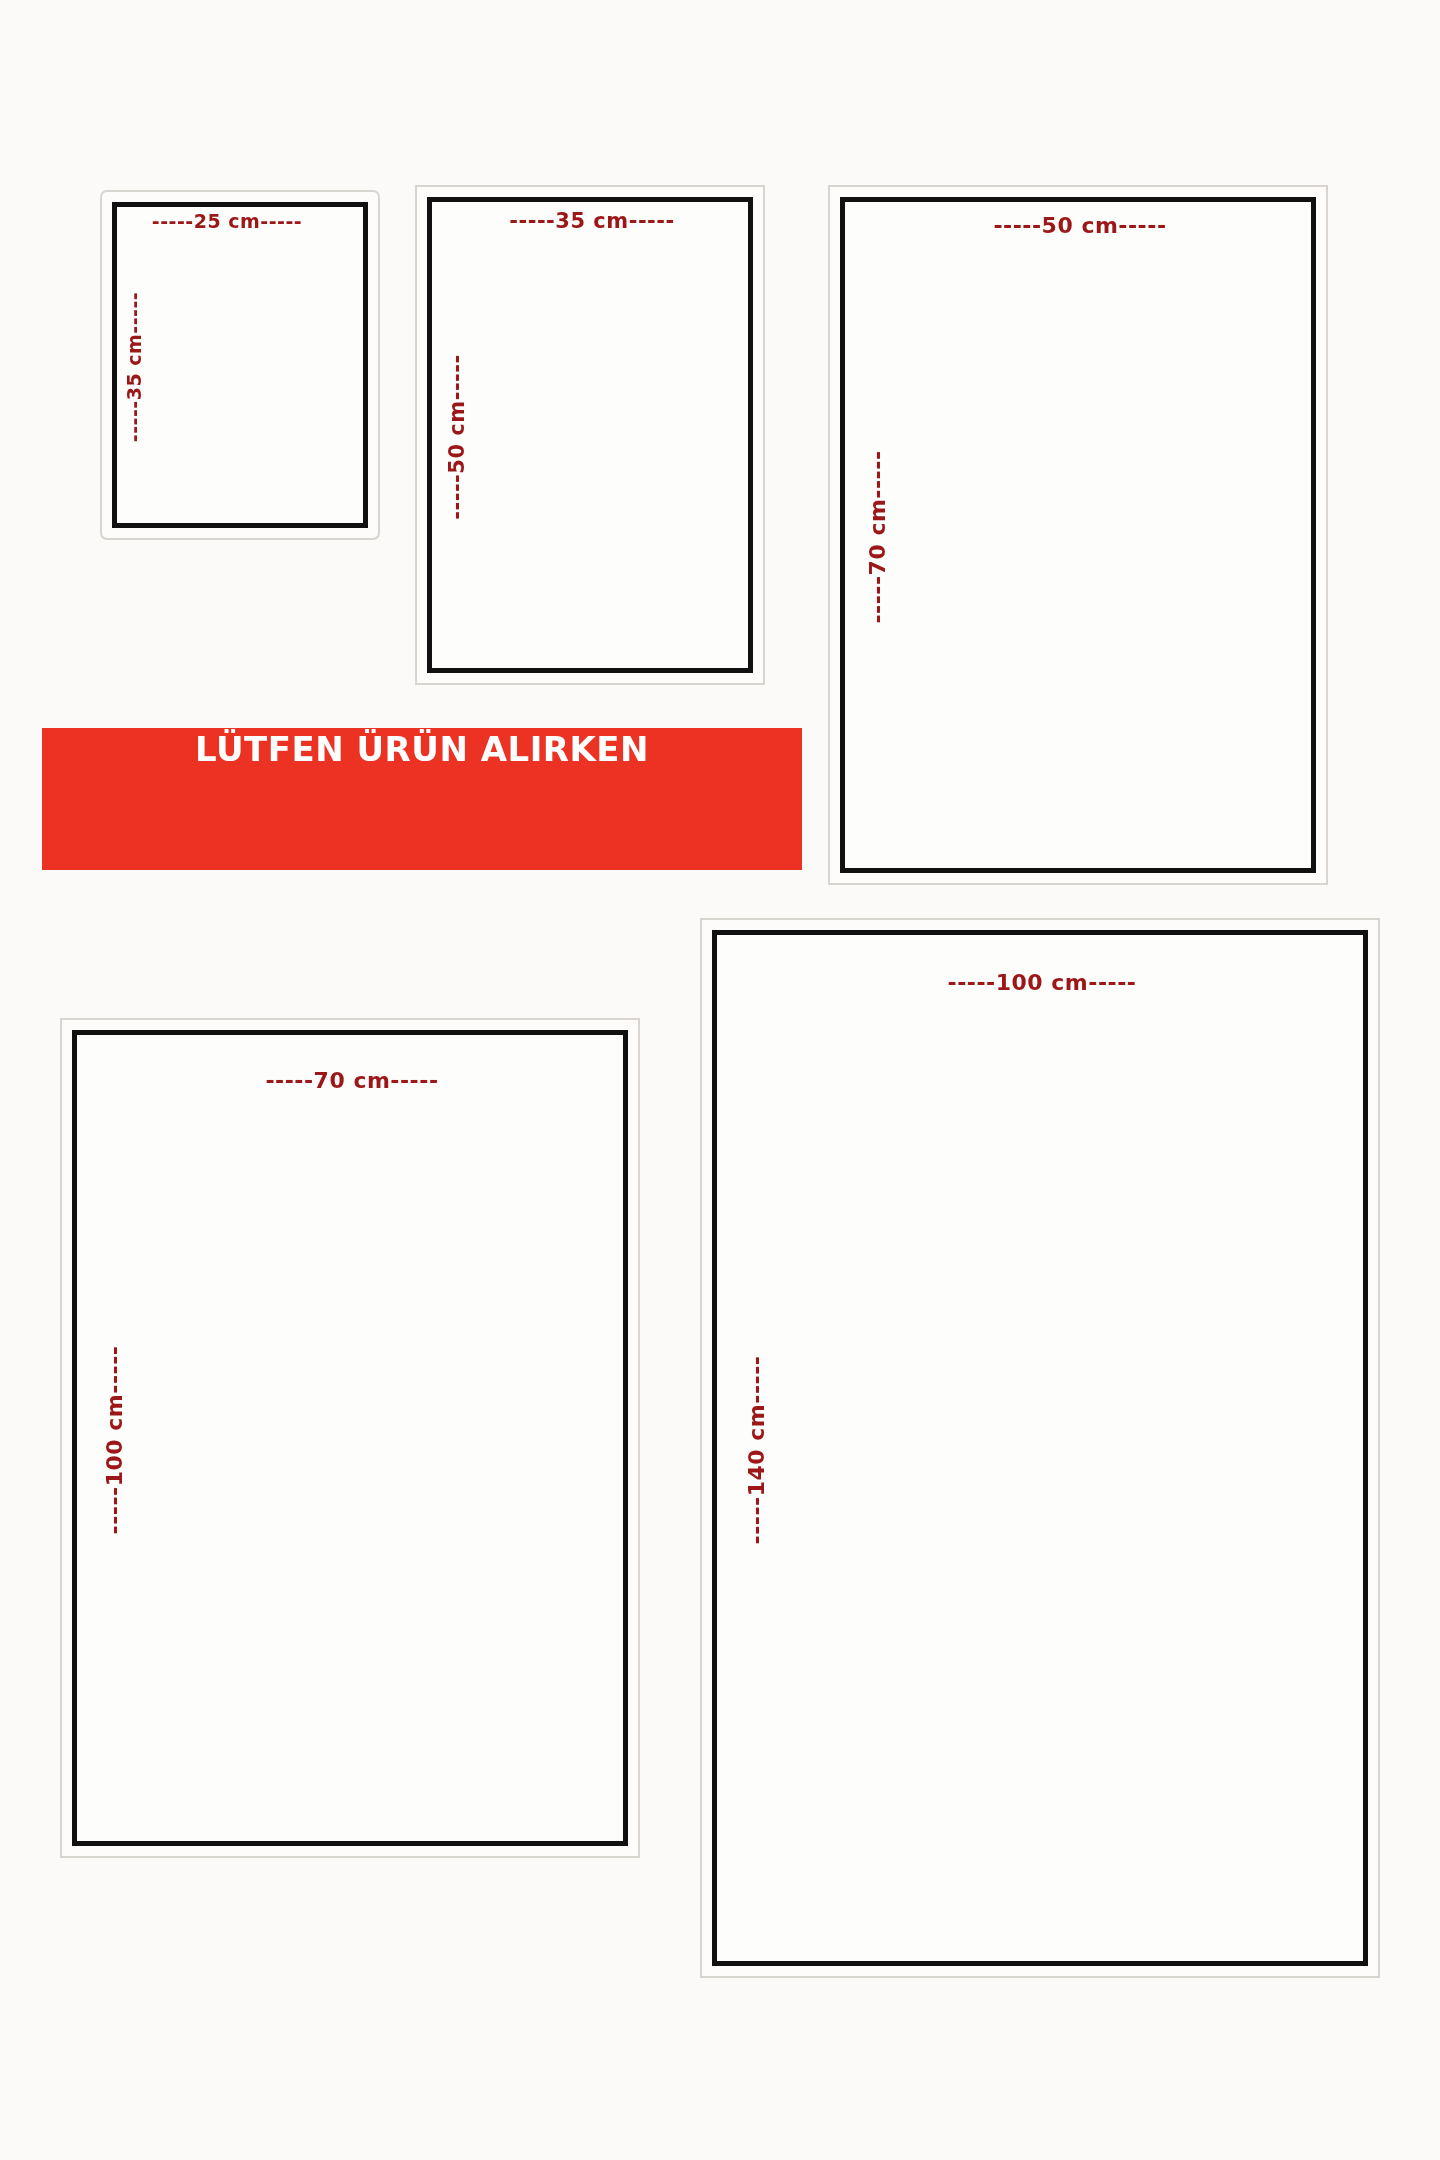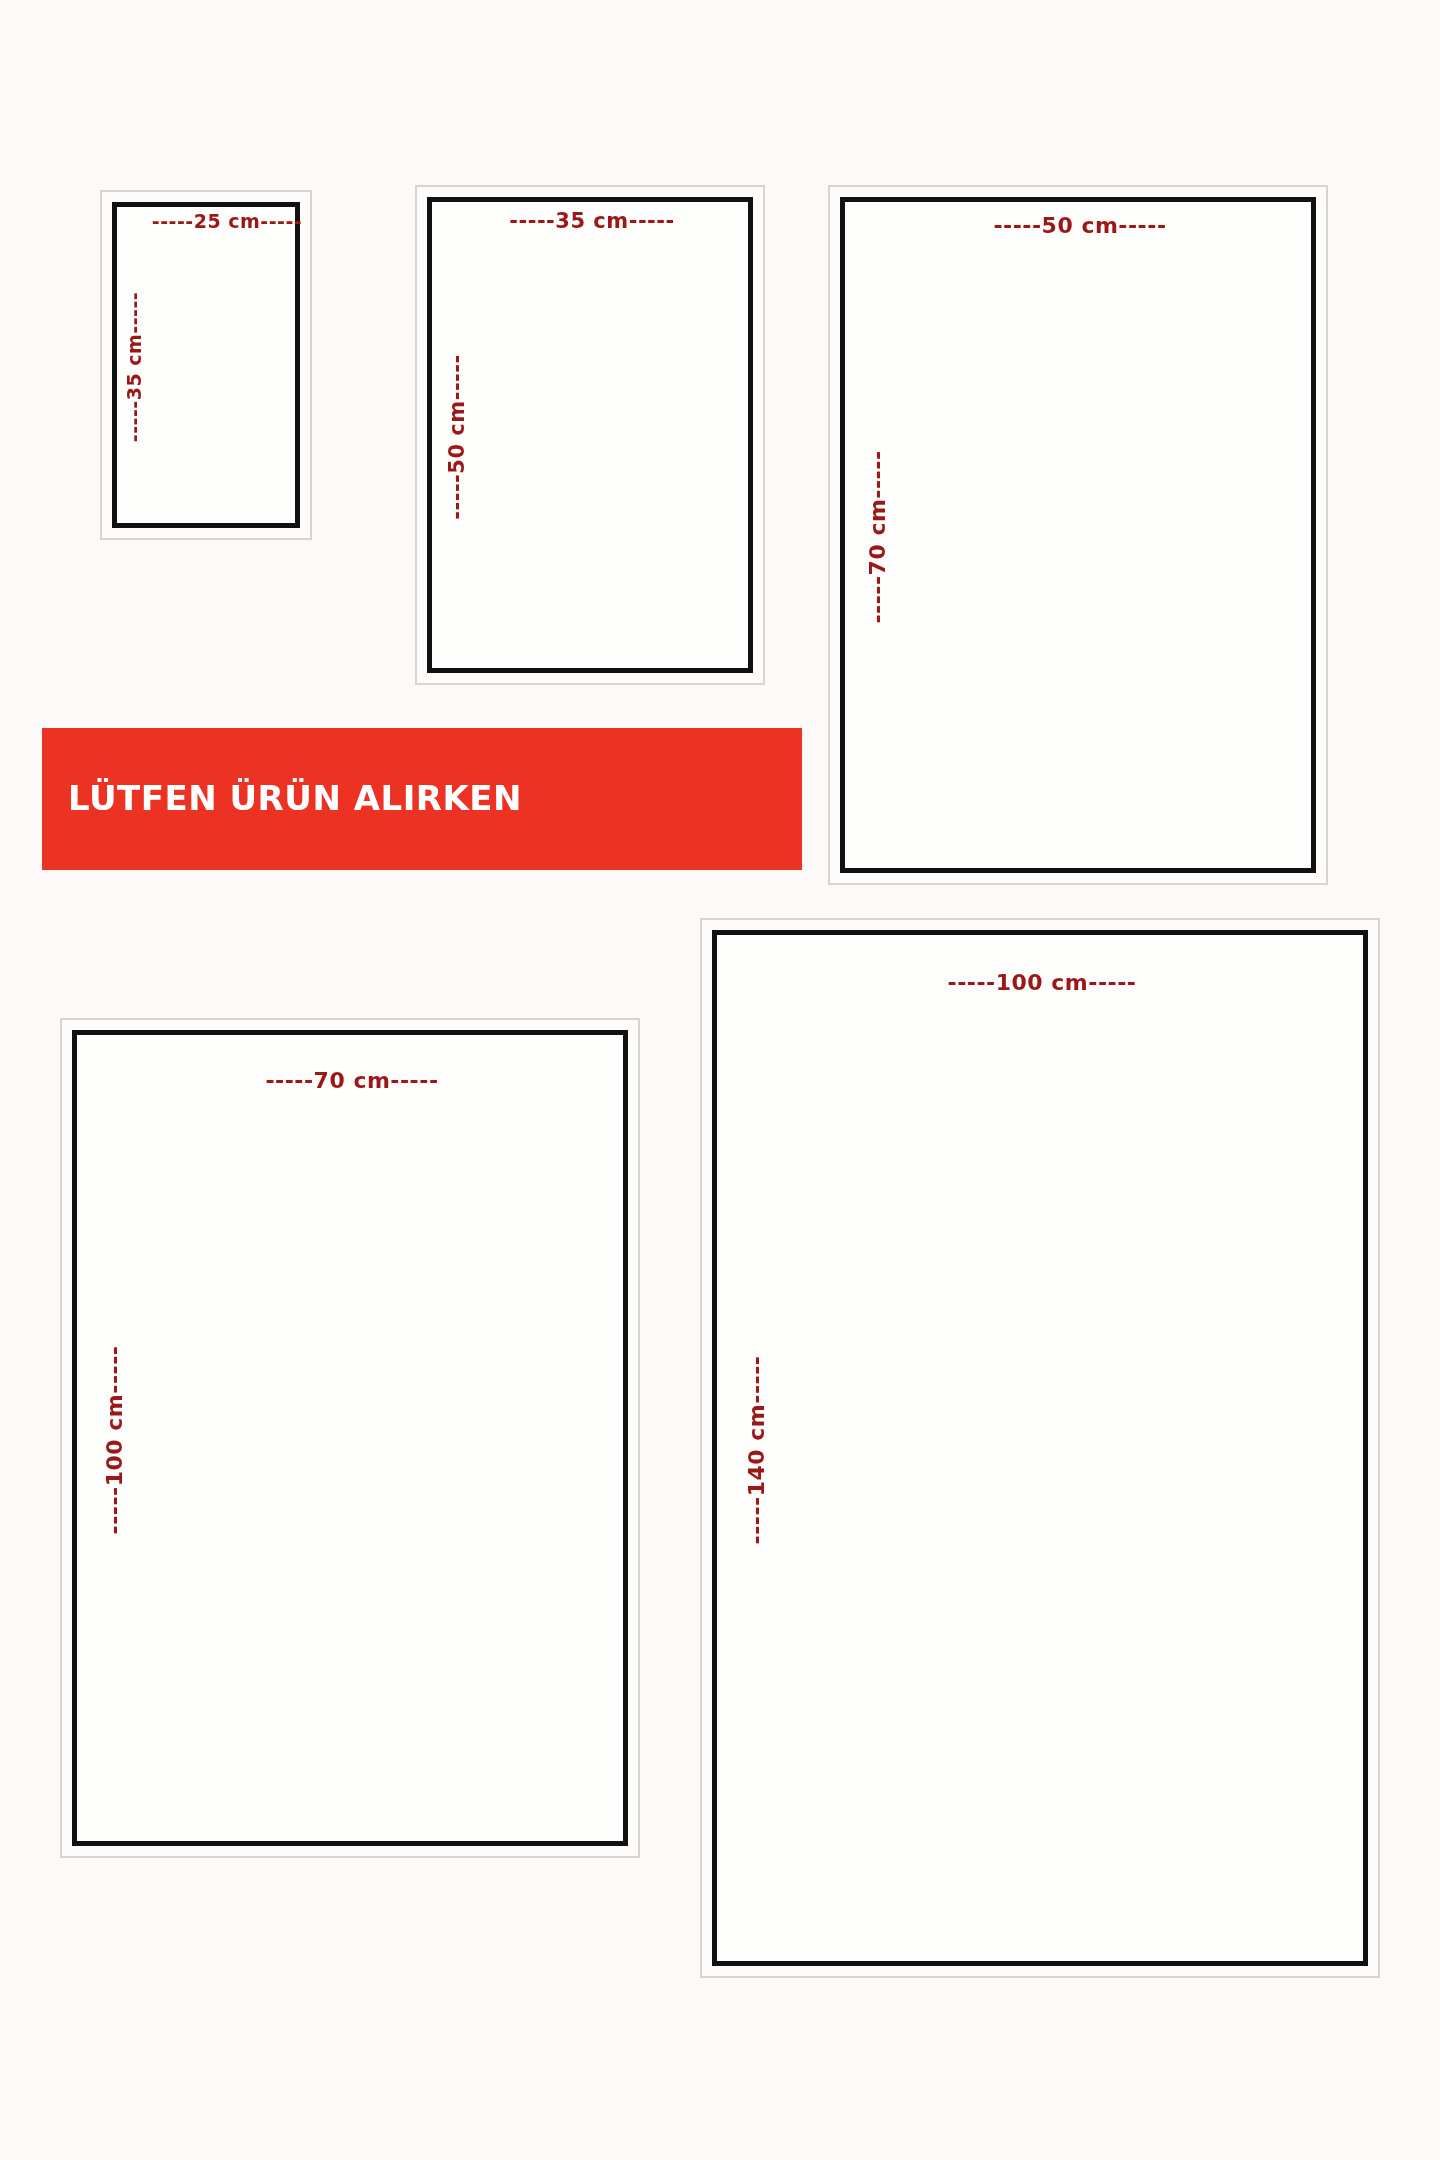--- a/index.html
+++ b/index.html
@@ -56,40 +56,40 @@
   .dim.vert {
     transform-origin: center center;
     transform: translate(-50%, -50%) rotate(-90deg);
   }
 
   
   #warning-banner {
     position: absolute;
     background: #eb3223;
     display: flex;
-    flex-direction: column;
+    flex-direction: row;
     justify-content: center;
     padding: 0 26px;
     box-sizing: border-box;
   }
   #warning-banner .line {
     color: #ffffff;
     font-weight: 700;
     font-size: 34px;
     line-height: 1.28;
     letter-spacing: 0.5px;
     font-family: "DejaVu Sans", sans-serif;
   }
 </style>
 </head>
 <body>
 
 <div id="canvas">
 
-  <div class="frame" style="left:100px; top:190px; width:212px; height:350px;">
+  <div class="frame" style="left:100px; top:190px; width:280px; height:350px;border-radius:7px;">
     <div class="inner"></div>
     <span class="dim horiz" style="left:125px; top:18px; font-size:19px;">-----25 cm-----</span>
     <span class="dim vert" style="left:32px; top:175px; font-size:19px;">-----35 cm-----</span>
   </div>
 
   <div class="frame" style="left:415px; top:185px; width:350px; height:500px;">
     <div class="inner"></div>
     <span class="dim horiz" style="left:175px; top:22px; font-size:21px;">-----35 cm-----</span>
     <span class="dim vert" style="left:40px; top:250px; font-size:21px;">-----50 cm-----</span>
   </div>

